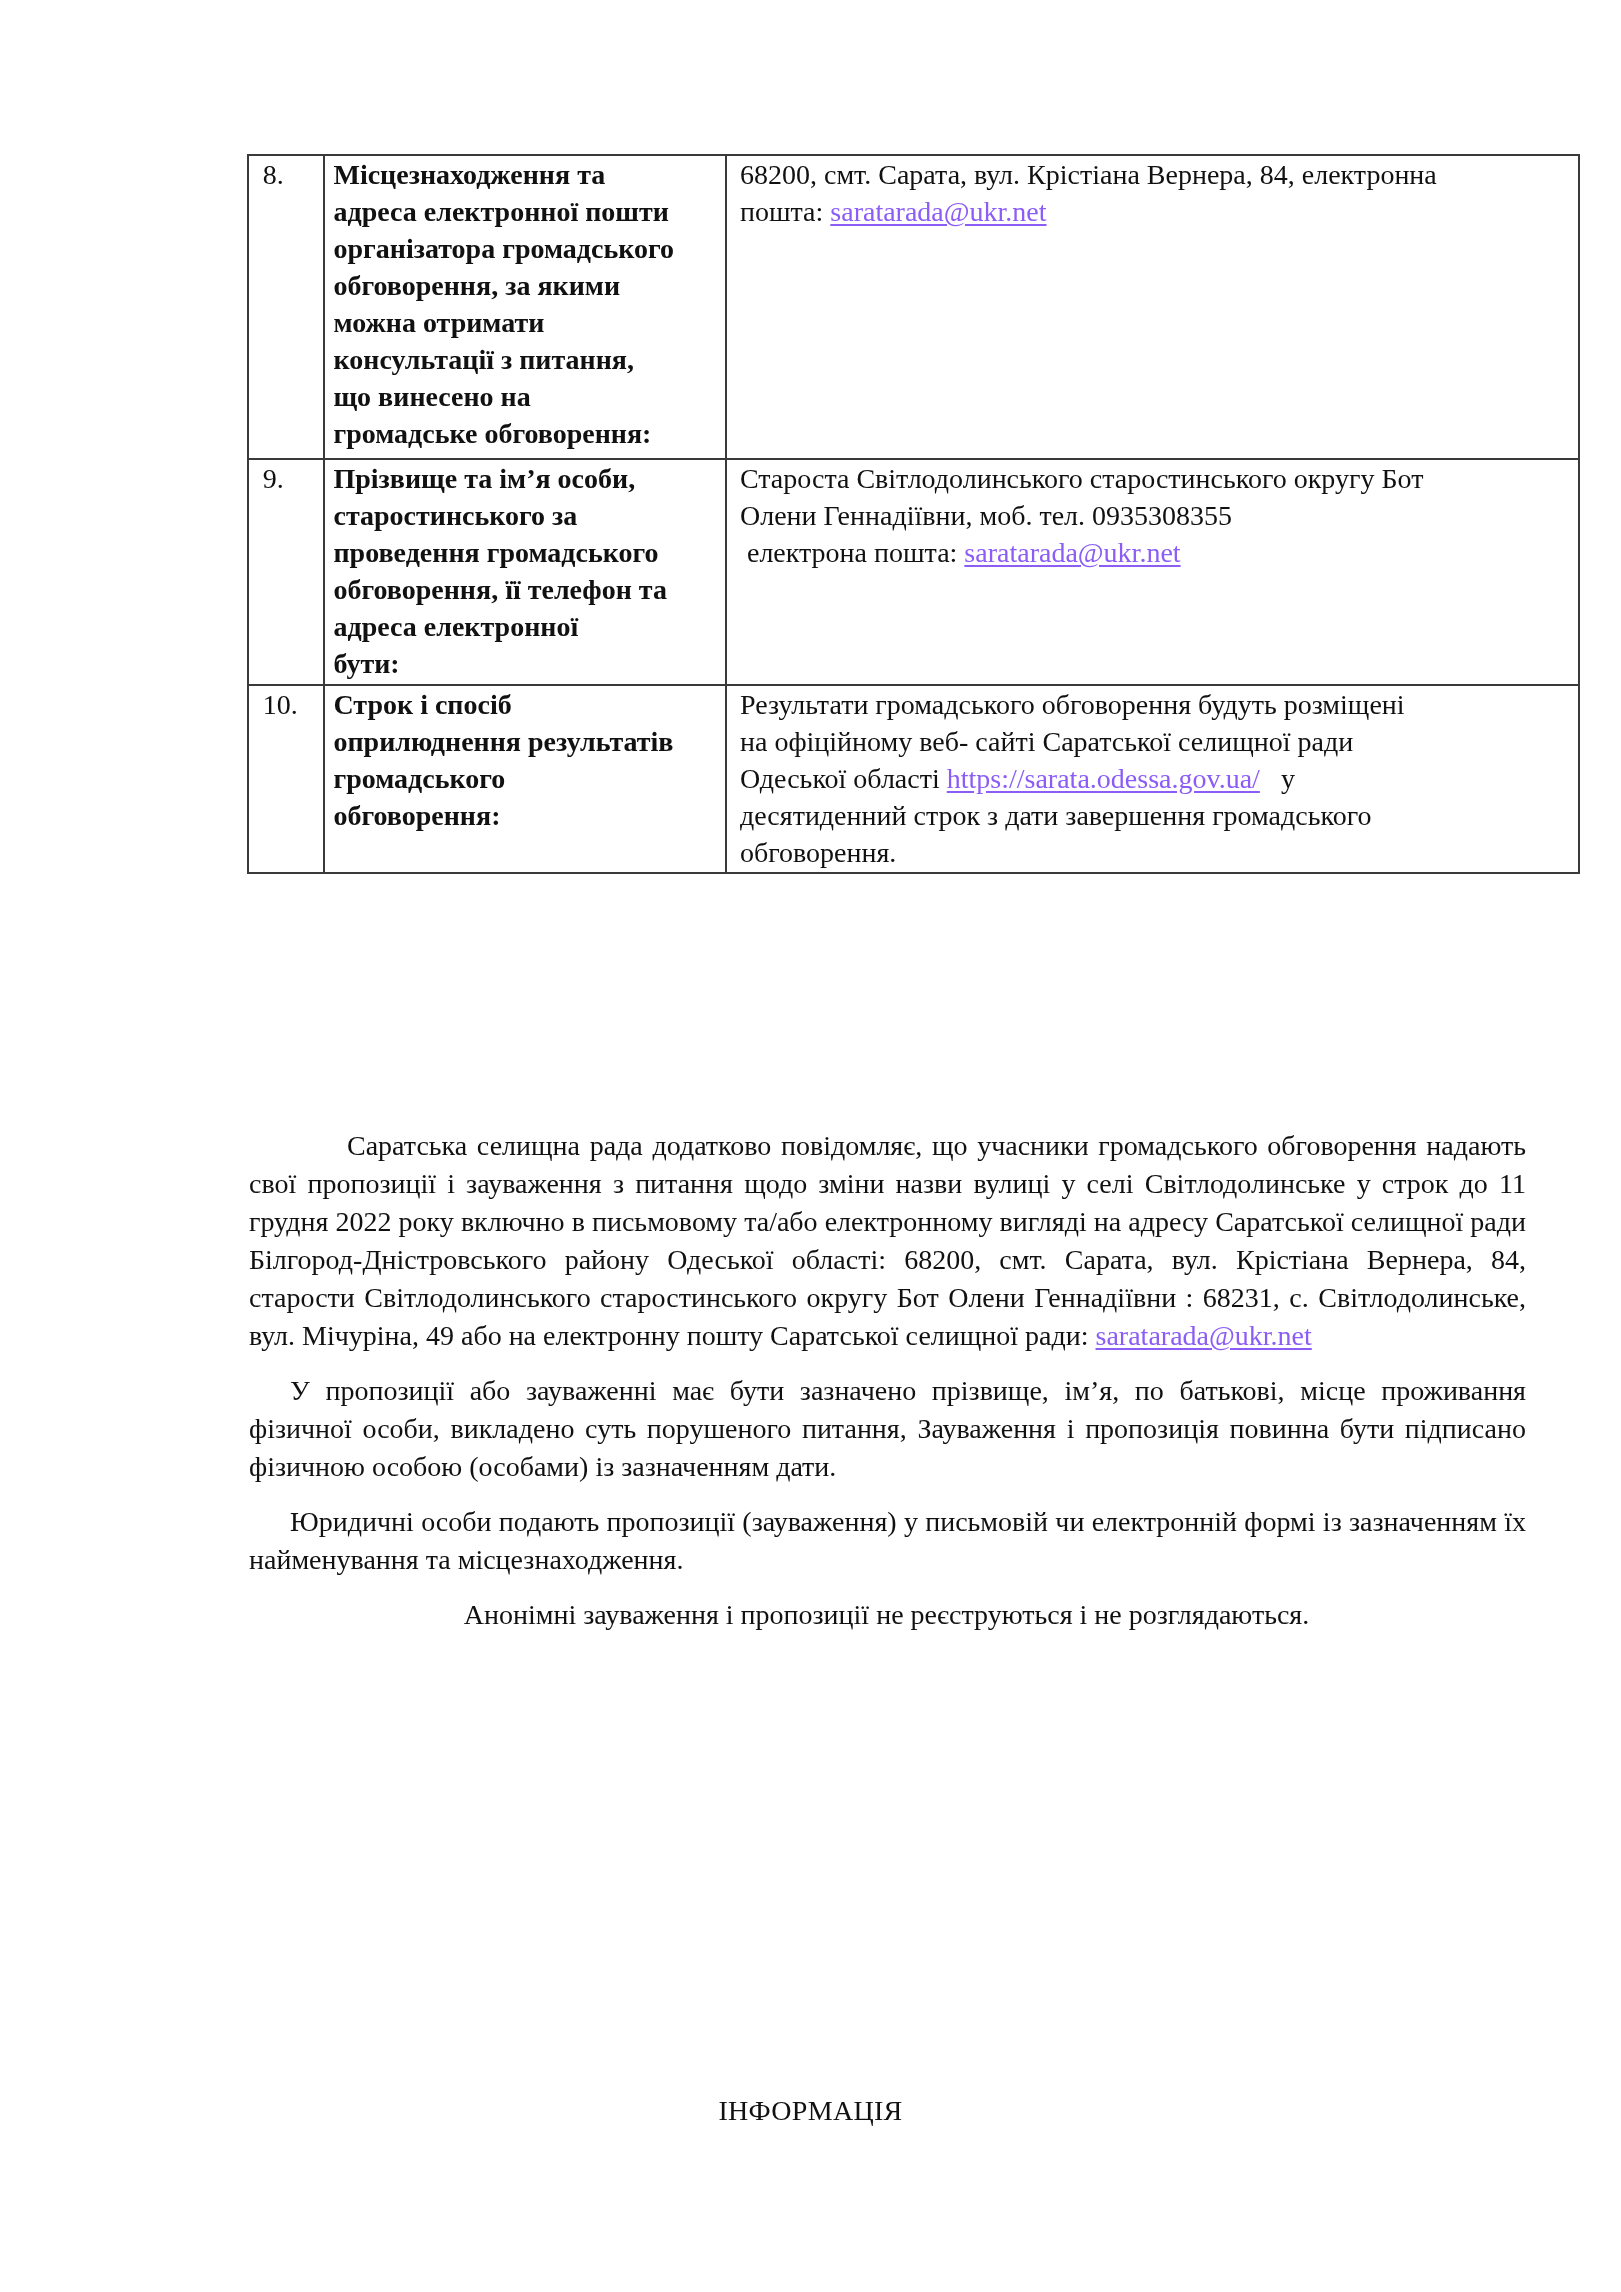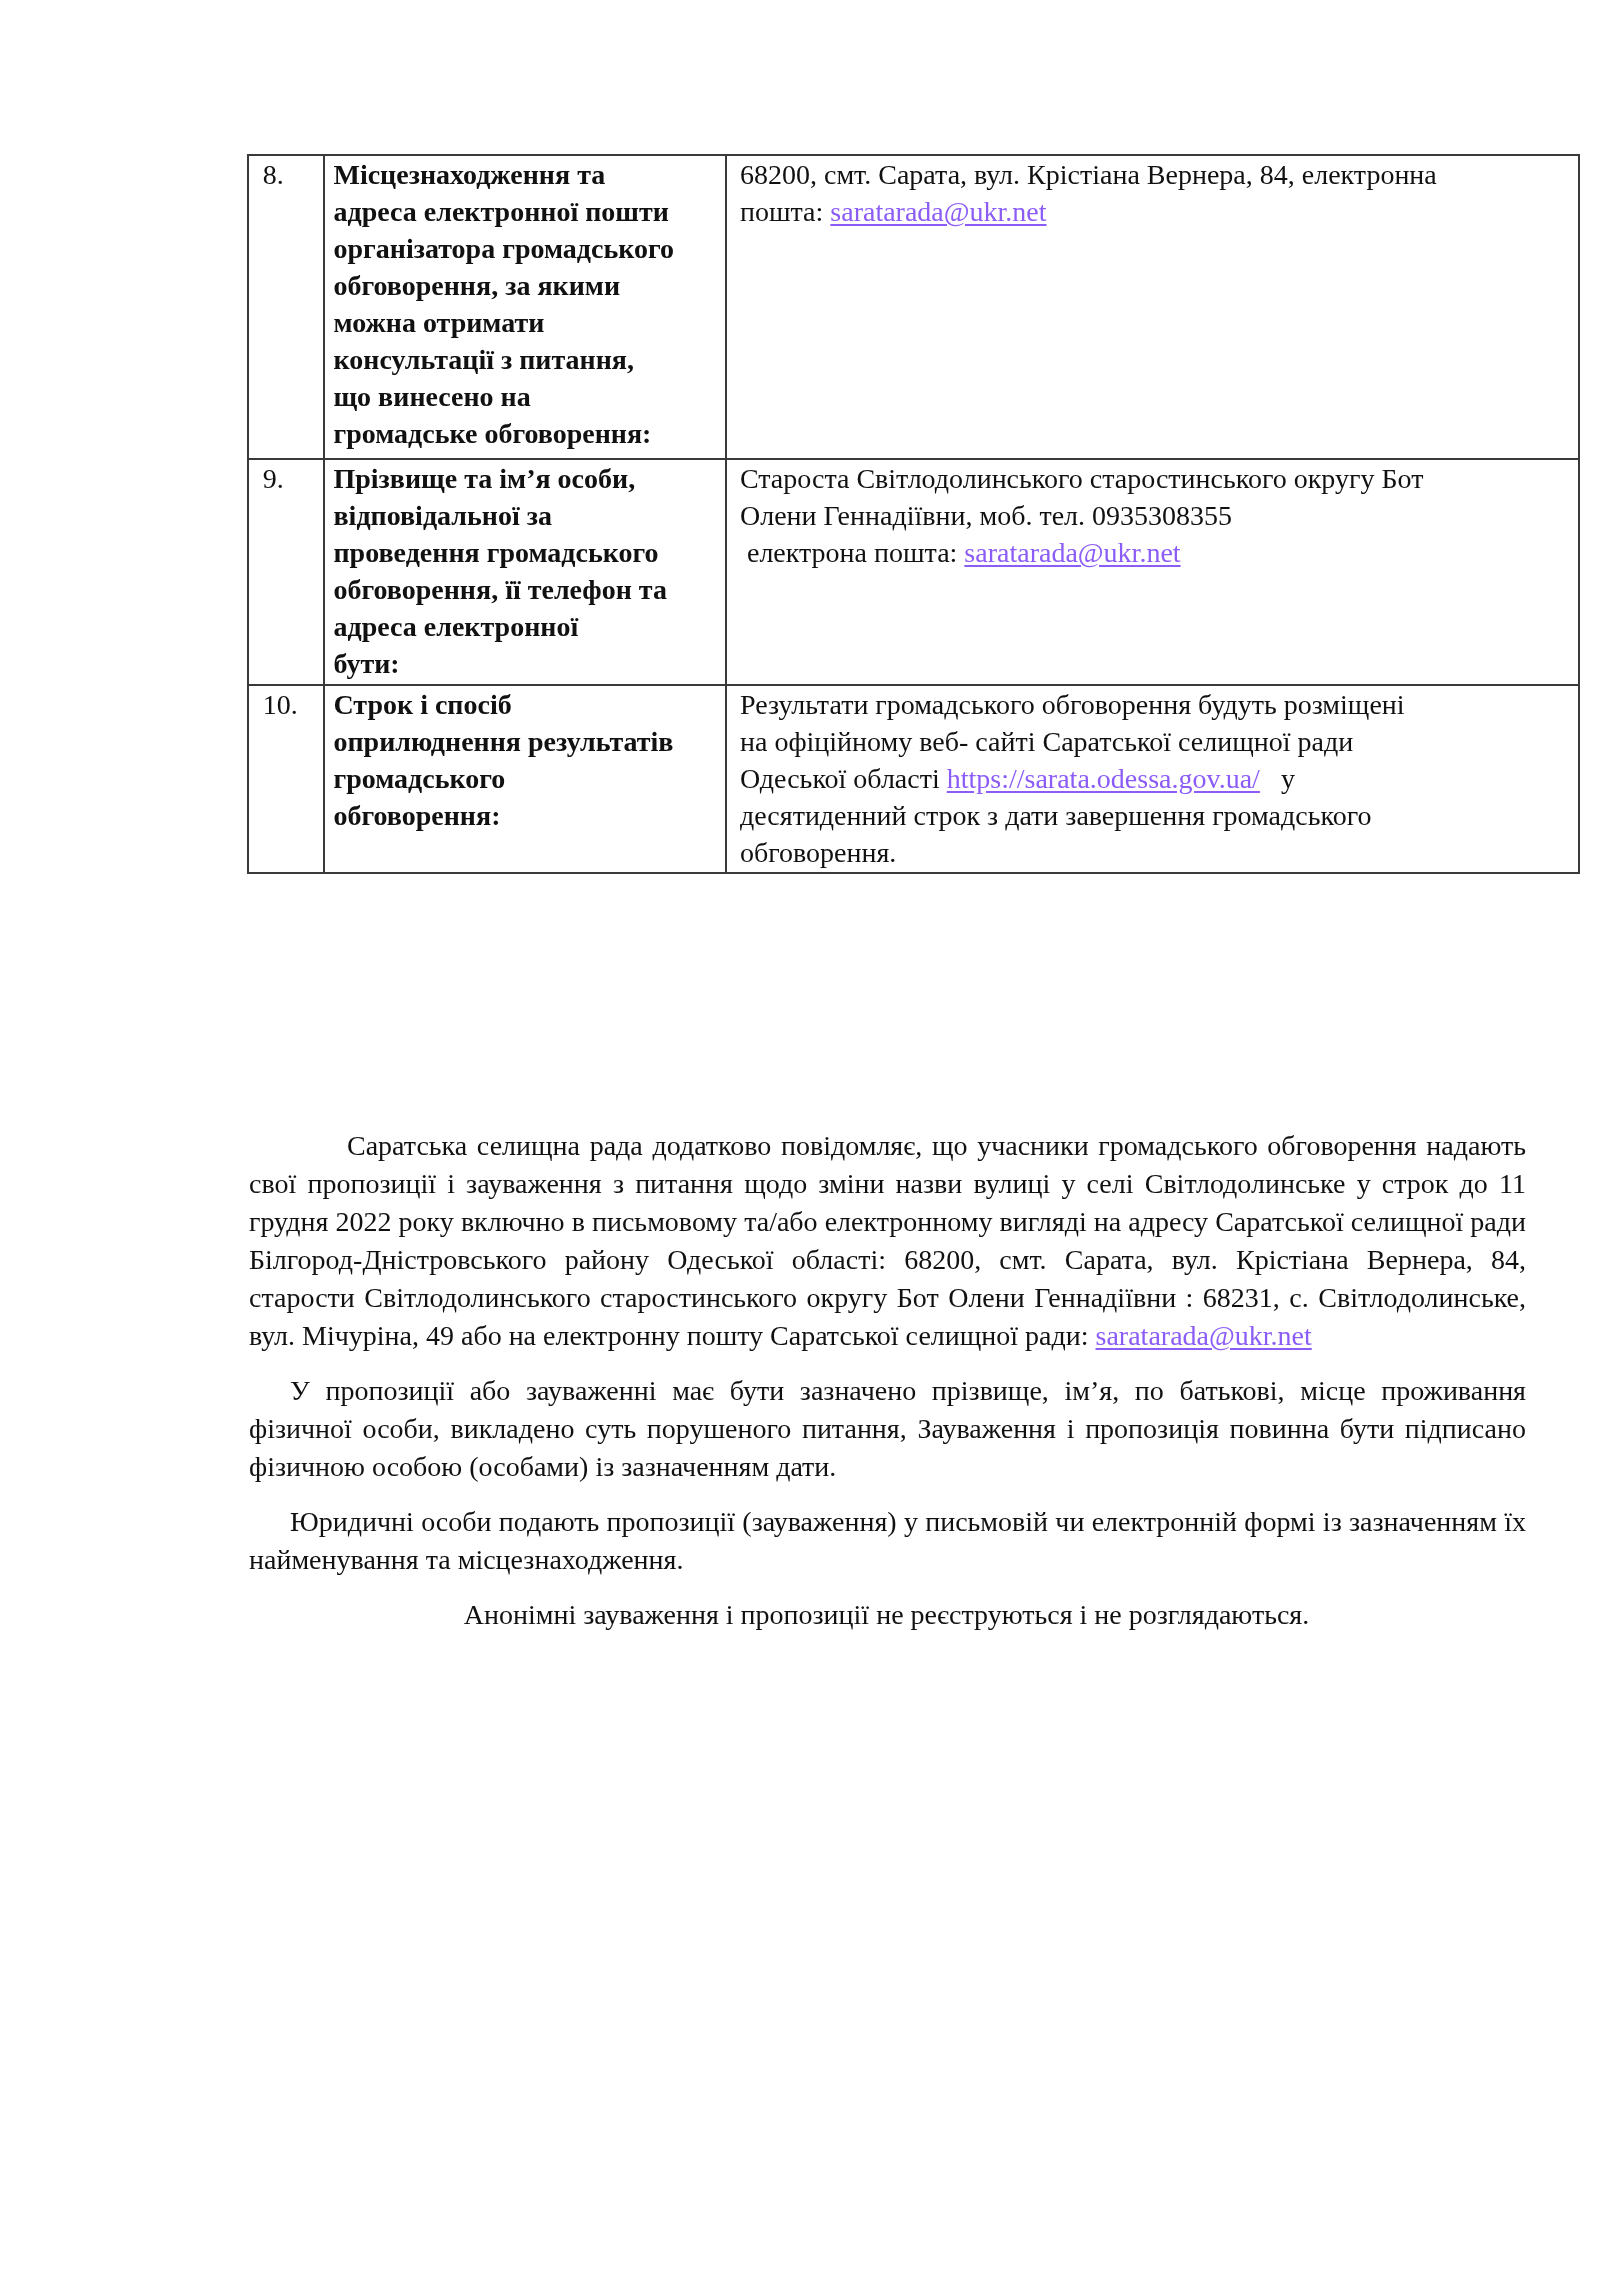--- a/index.html
+++ b/index.html
@@ -106,21 +106,21 @@
         <td class="value-cell">
           <span class="line">68200, смт. Сарата, вул. Крістіана Вернера, 84,  електронна</span>
           <span class="line"><span>пошта: </span><a class="link">saratarada@ukr.net</a></span>
         </td>
       </tr>
 
       <tr class="row-9">
         <td class="num-cell">9.</td>
         <td class="label-cell">
           <span class="line">Прізвище та ім’я особи,</span>
-          <span class="line">відповідальної за</span>
+          <span class="line">старостинського за</span>
           <span class="line">проведення громадського</span>
           <span class="line">обговорення, її телефон та</span>
           <span class="line">адреса електронної</span>
           <span class="line">бути:</span>
         </td>
         <td class="value-cell">
           <span class="line">Староста Світлодолинського старостинського округу Бот</span>
           <span class="line">Олени Геннадіївни, моб. тел. 0935308355</span>
           <span class="line" style="white-space:pre"><span> електрона пошта: </span><a class="link">saratarada@ukr.net</a></span>
         </td>
@@ -145,14 +145,15 @@
     </tbody>
   </table>
 
   <div class="body-text">
     <p class="p-first"><span>Саратська селищна рада додатково повідомляє, що учасники громадського обговорення надають свої  пропозиції і зауваження з питання  щодо зміни назви вулиці у  селі Світлодолинське у строк  до 11 грудня 2022 року включно в письмовому та/або електронному вигляді на адресу Саратської селищної ради Білгород-Дністровського району Одеської області: 68200, смт. Сарата, вул. Крістіана Вернера, 84, старости Світлодолинського старостинського округу Бот Олени Геннадіївни : 68231, с. Світлодолинське, вул. Мічуріна, 49 або на електронну пошту Саратської селищної ради: </span><a class="link">saratarada@ukr.net</a></p>
     <p class="p-indent">У пропозиції або зауваженні  має бути зазначено прізвище, ім’я, по батькові, місце проживання фізичної особи, викладено суть порушеного питання, Зауваження і пропозиція повинна бути підписано фізичною особою (особами) із зазначенням дати.</p>
     <p class="p-indent">Юридичні особи подають пропозиції (зауваження) у письмовій чи електронній формі із зазначенням їх найменування та місцезнаходження.</p>
     <p class="p-center">Анонімні зауваження і пропозиції не реєструються і не розглядаються.</p>
   </div>
 
+  <div class="heading-info">ІНФОРМАЦІЯ</div>
 </div>
 
 
 </body></html>

